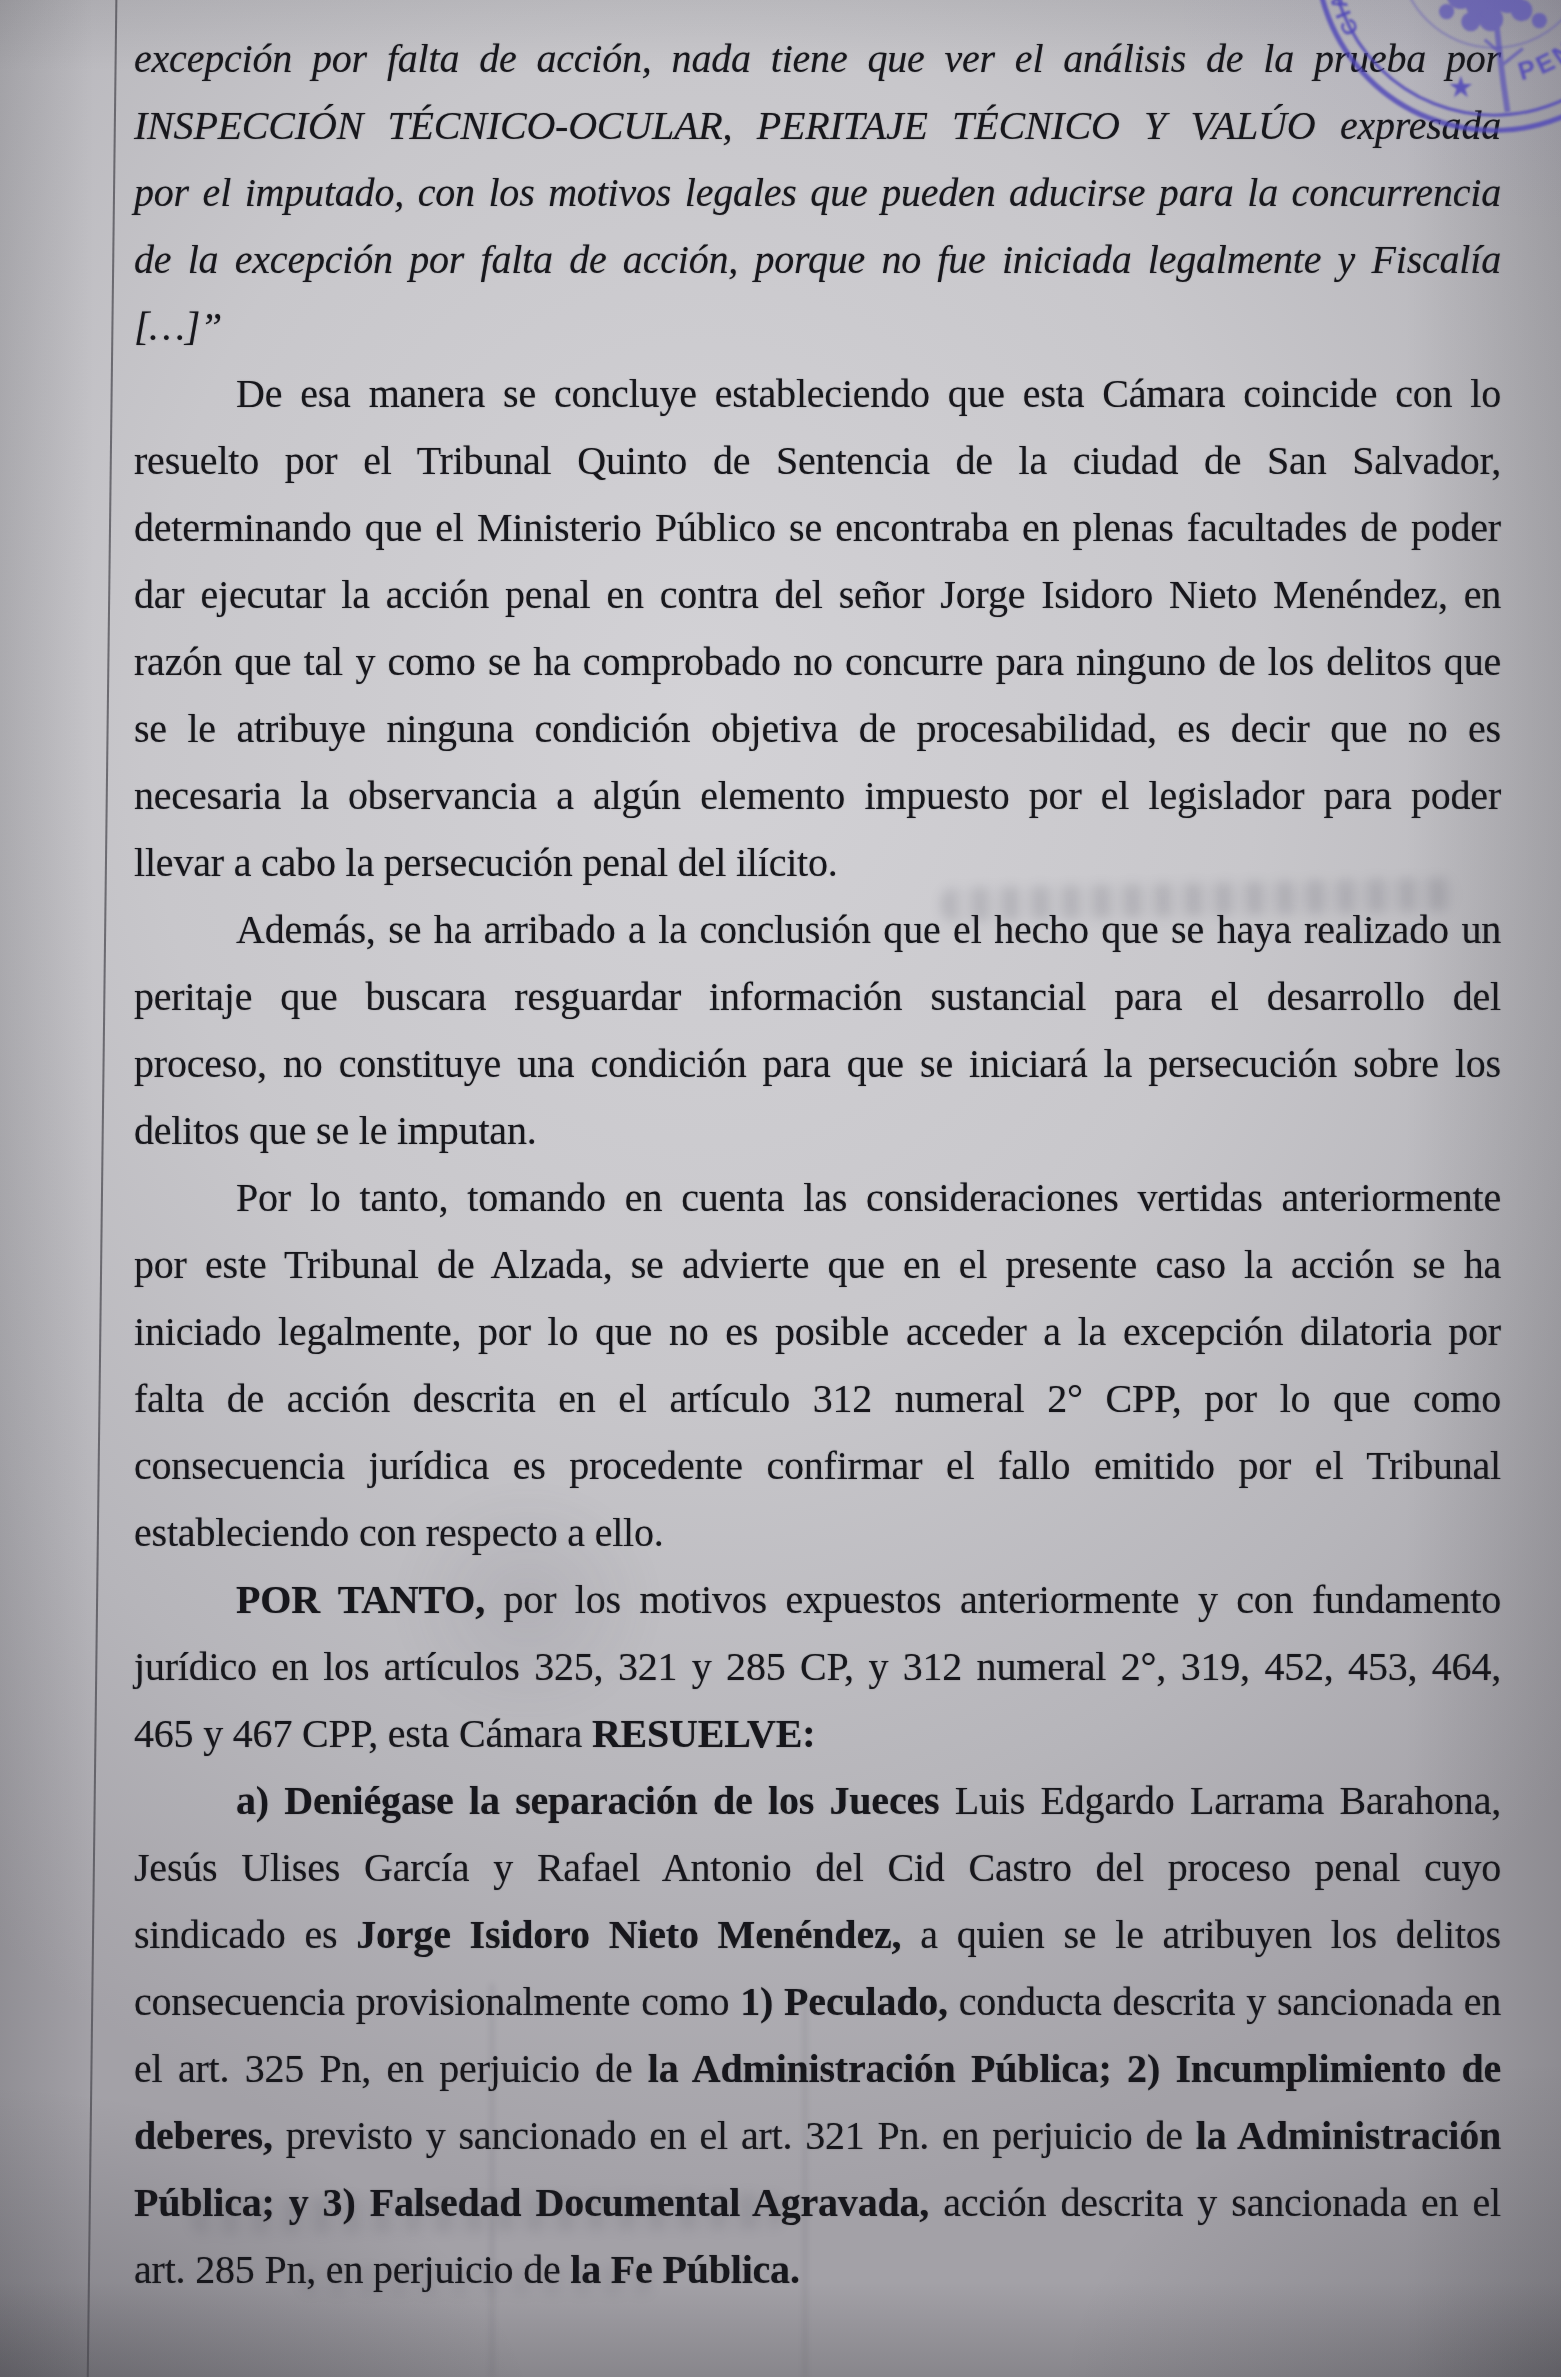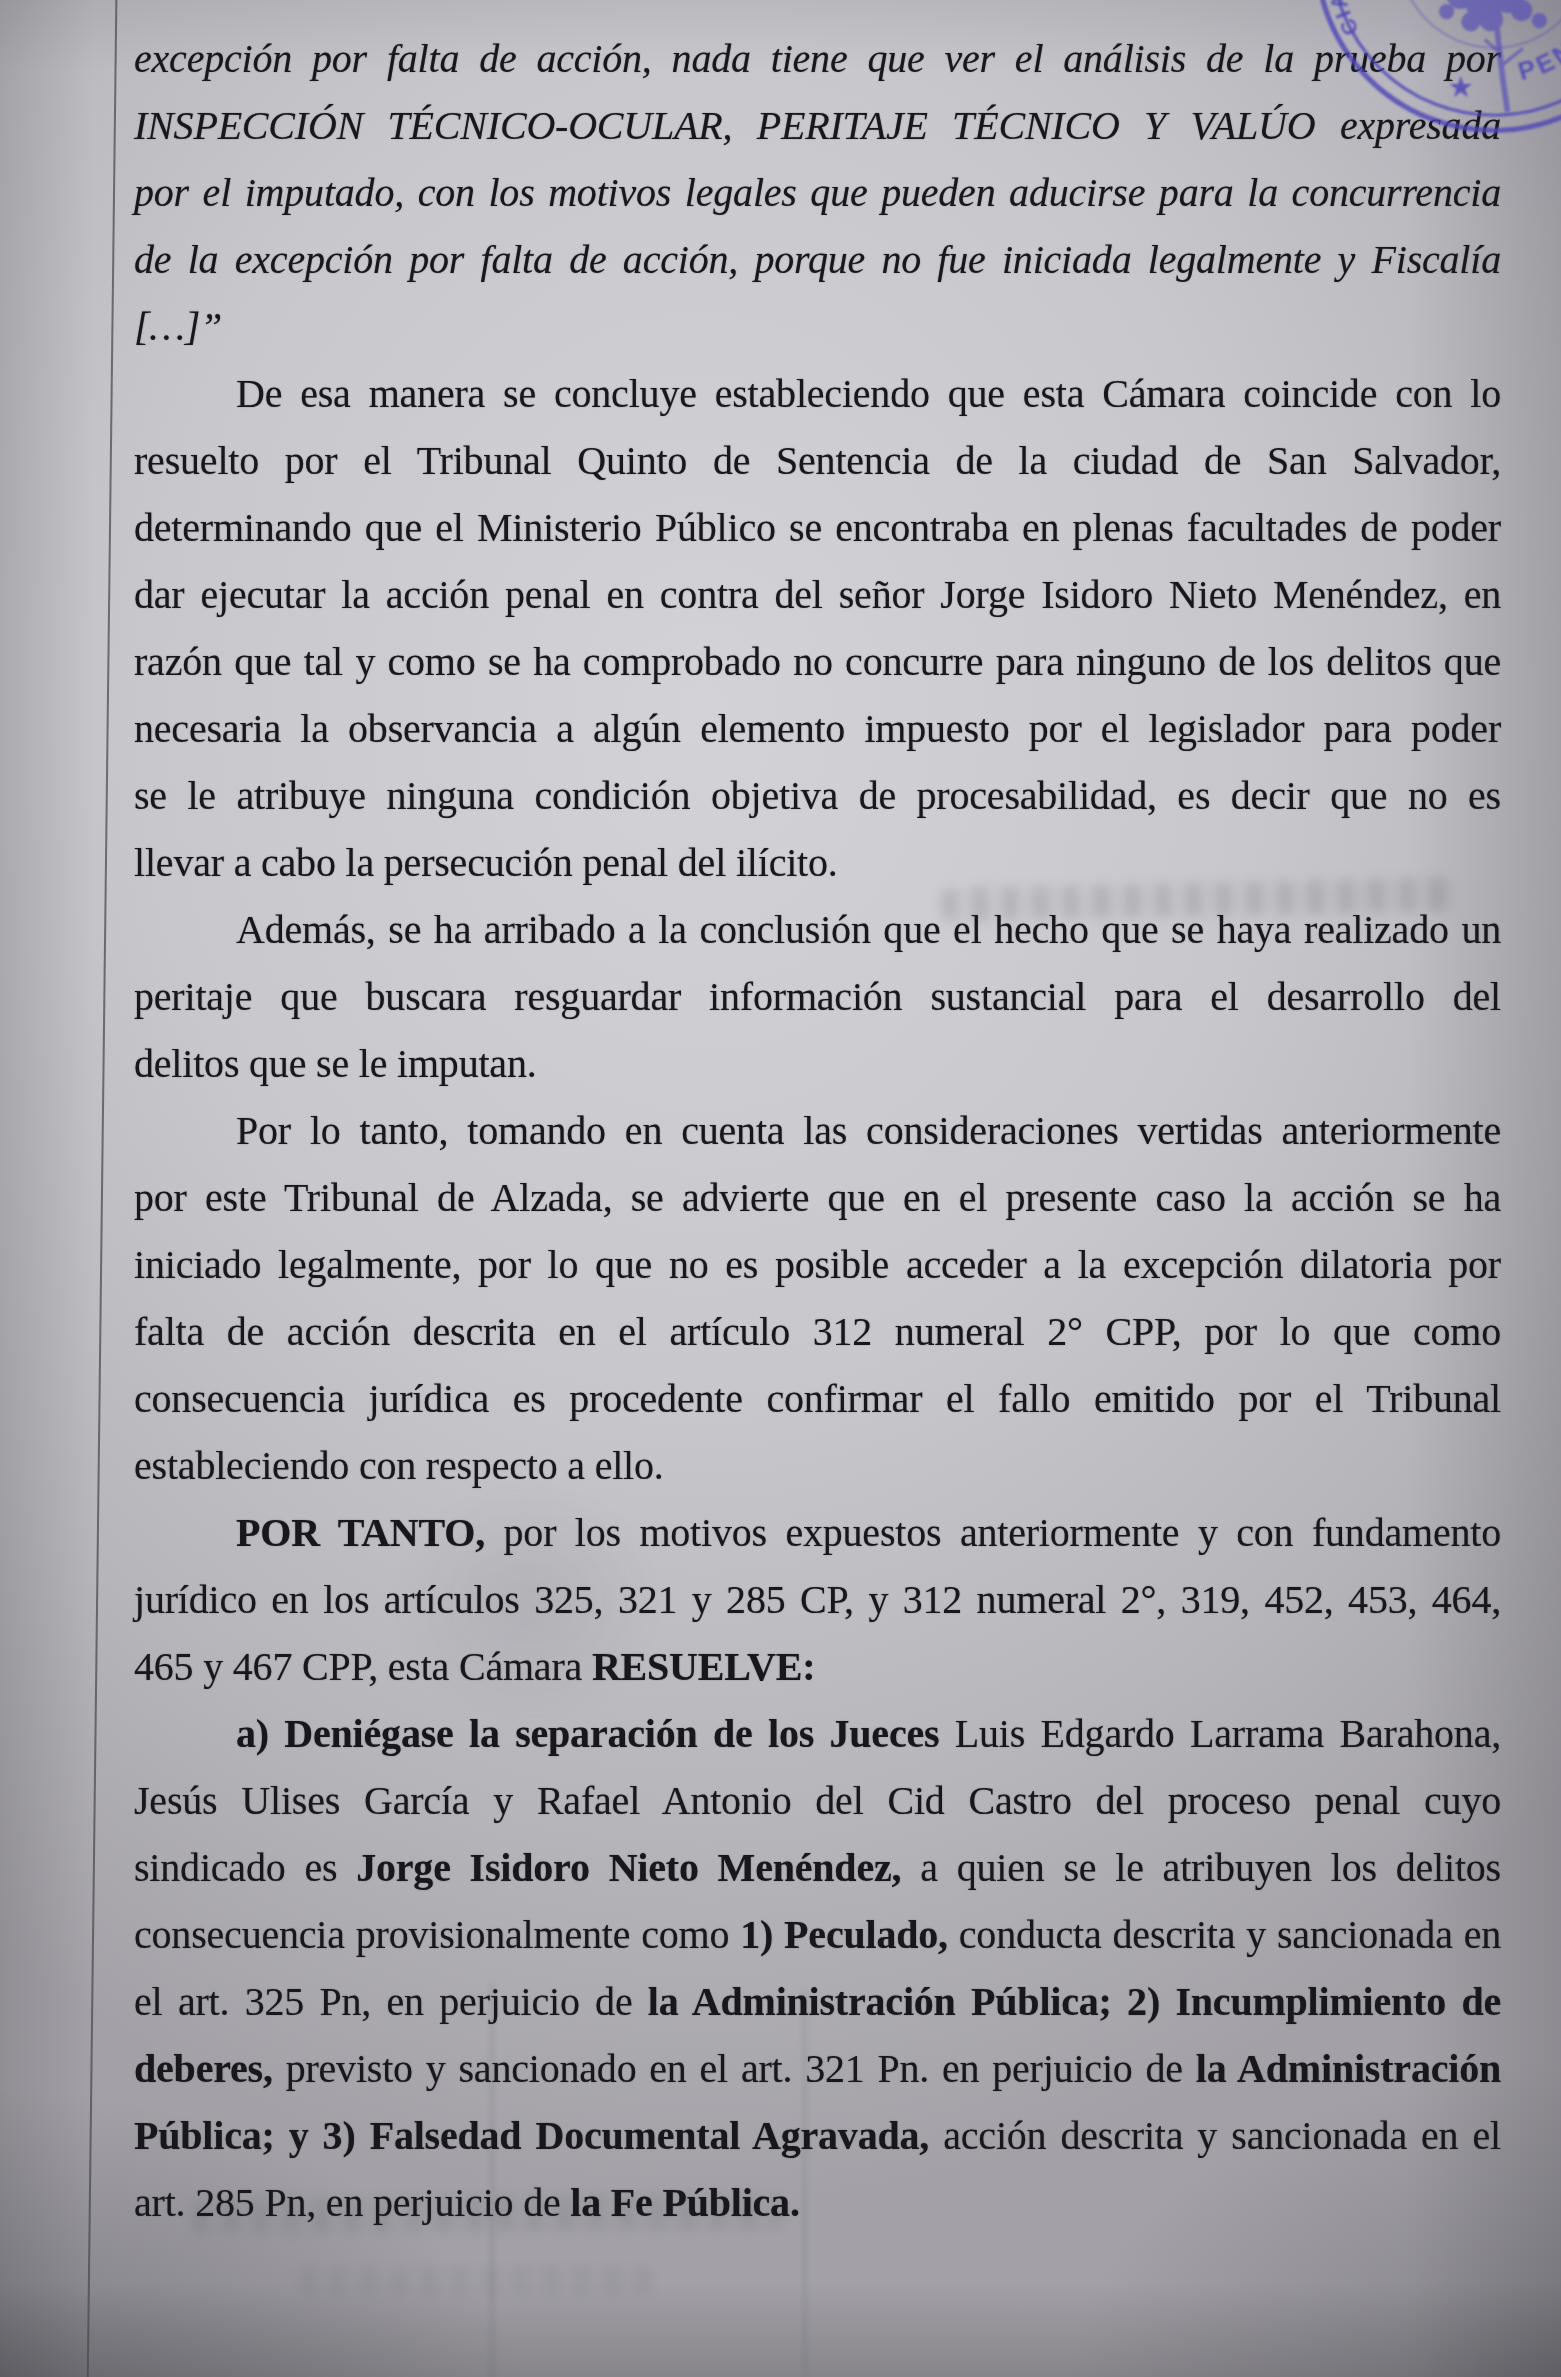--- a/index.html
+++ b/index.html
@@ -76,27 +76,28 @@
         <div class="line j"><span>por el imputado, con los motivos legales que pueden aducirse para la concurrencia</span></div>
         <div class="line j"><span>de la excepción por falta de acción, porque no fue iniciada legalmente y Fiscalía</span></div>
         <div class="line"><span>[…]”</span></div>
       </div>
       <div class="para">
         <div class="line j ind"><span>De esa manera se concluye estableciendo que esta Cámara coincide con lo</span></div>
         <div class="line j"><span>resuelto por el Tribunal Quinto de Sentencia de la ciudad de San Salvador,</span></div>
         <div class="line j"><span>determinando que el Ministerio Público se encontraba en plenas facultades de poder</span></div>
         <div class="line j"><span>dar ejecutar la acción penal en contra del señor Jorge Isidoro Nieto Menéndez, en</span></div>
         <div class="line j"><span>razón que tal y como se ha comprobado no concurre para ninguno de los delitos que</span></div>
+        <div class="line j"><span>se le atribuye ninguna condición objetiva de procesabilidad, es decir que no es</span></div>
         <div class="line j"><span>necesaria la observancia a algún elemento impuesto por el legislador para poder</span></div>
-        <div class="line j"><span>se le atribuye ninguna condición objetiva de procesabilidad, es decir que no es</span></div>
         <div class="line"><span>llevar a cabo la persecución penal del ilícito.</span></div>
       </div>
       <div class="para">
         <div class="line j ind"><span>Además, se ha arribado a la conclusión que el hecho que se haya realizado un</span></div>
         <div class="line j"><span>peritaje que buscara resguardar información sustancial para el desarrollo del</span></div>
+        <div class="line j"><span>proceso, no constituye una condición para que se iniciará la persecución sobre los</span></div>
         <div class="line"><span>delitos que se le imputan.</span></div>
       </div>
       <div class="para">
         <div class="line j ind"><span>Por lo tanto, tomando en cuenta las consideraciones vertidas anteriormente</span></div>
         <div class="line j"><span>por este Tribunal de Alzada, se advierte que en el presente caso la acción se ha</span></div>
         <div class="line j"><span>iniciado legalmente, por lo que no es posible acceder a la excepción dilatoria por</span></div>
         <div class="line j"><span>falta de acción descrita en el artículo 312 numeral 2° CPP, por lo que como</span></div>
         <div class="line j"><span>consecuencia jurídica es procedente confirmar el fallo emitido por el Tribunal</span></div>
         <div class="line"><span>estableciendo con respecto a ello.</span></div>
       </div>

